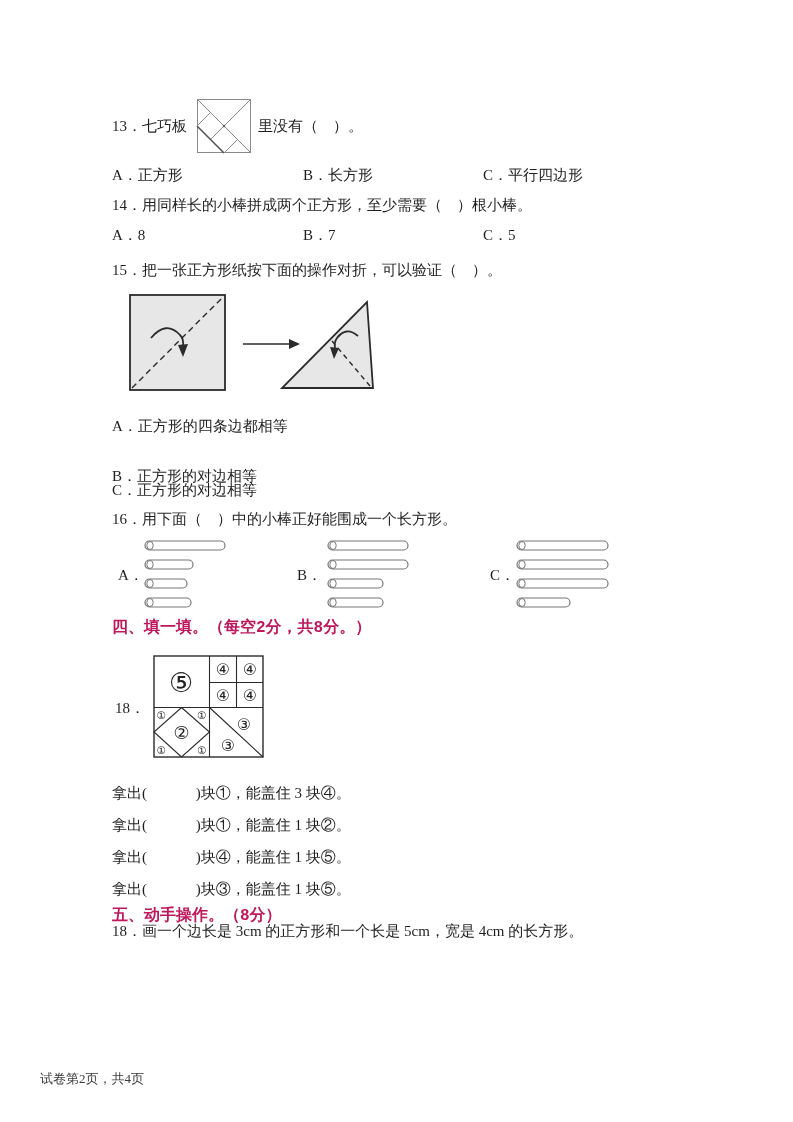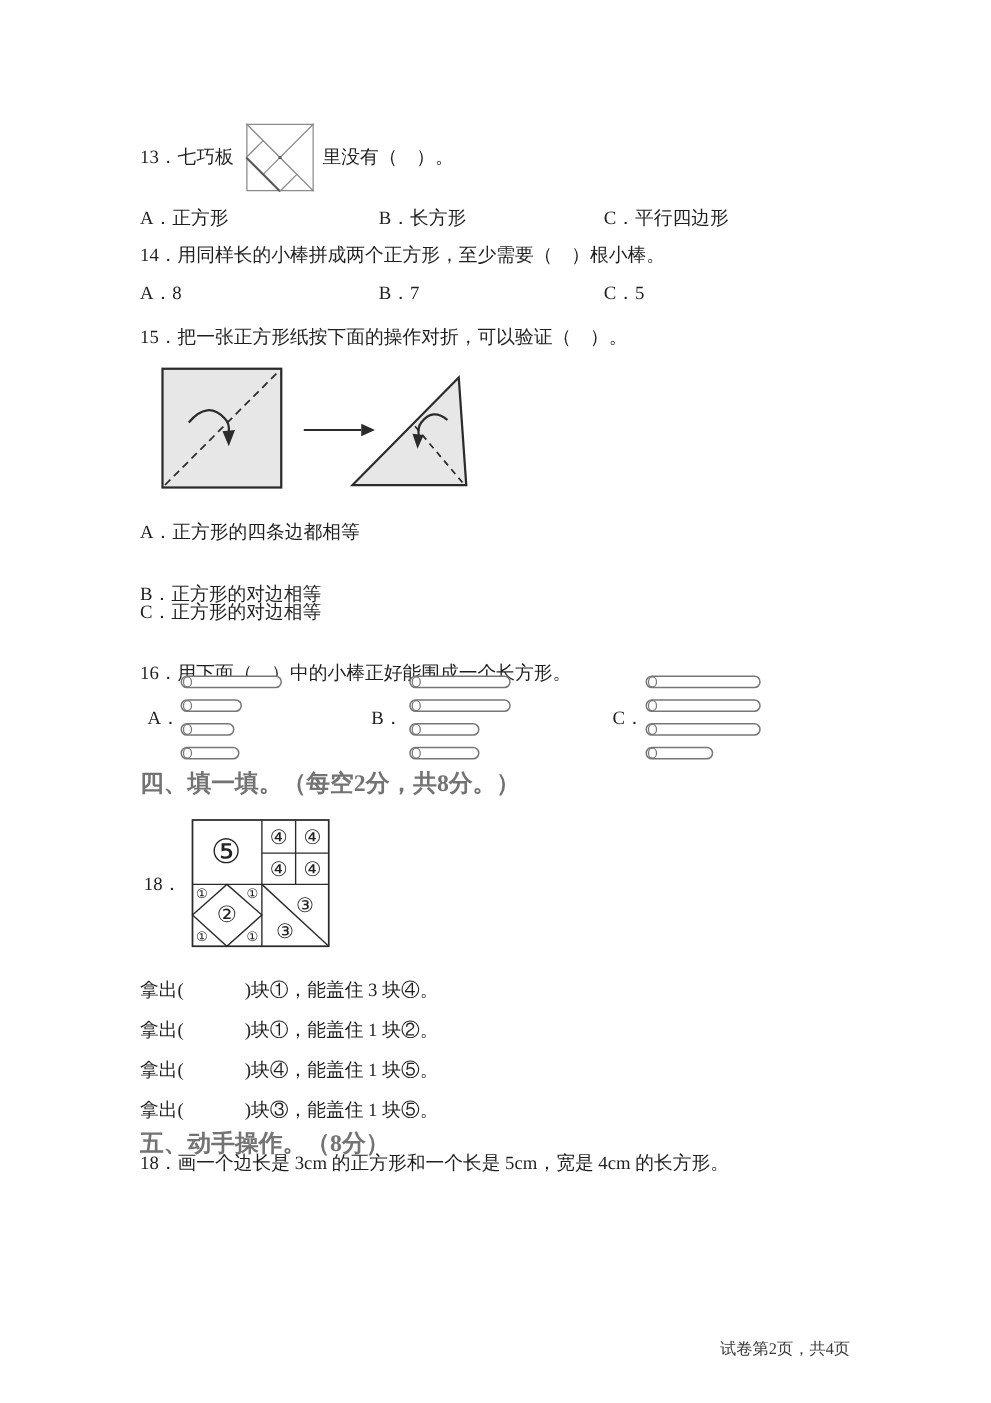--- a/index.html
+++ b/index.html
@@ -2,24 +2,24 @@
 <html><head>
 <meta charset="utf-8">
 <style>
   html,body{margin:0;padding:0;}
   body{
     width:793px;height:1122px;position:relative;background:#ffffff;
     font-family:"Liberation Serif","DejaVu Serif",serif;
     color:#1f1f1f;overflow:hidden;
   }
   .t{position:absolute;font-size:15px;line-height:19px;white-space:pre;}
-  .sec{position:absolute;font-size:19px;line-height:22px;white-space:pre;
-       font-weight:bold;font-family:Liberation Serif, serif;color:#737373;}
-  .footer{position:absolute;left:0;top:1070px;width:680px;text-align:right;
-          font-size:13px;color:#3a3a3a;}
+  .sec{position:absolute;font-size:16px;line-height:22px;white-space:pre;
+       font-weight:bold;font-family:Liberation Mono, monospace;color:#be185d;}
+  .footer{position:absolute;left:0;top:1070px;width:680px;text-align:left;
+          font-size:13px;color:#3a3a3a;padding-left:40px;}
   svg{position:absolute;overflow:visible;}
   .fig-num{font-family:"DejaVu Sans","Liberation Sans",sans-serif;fill:#222;}
 </style>
 </head>
 <body>
 
 <span class="t" style="left:112px;top:117px">13．七巧板</span>
 
 <svg width="54" height="54" style="left:197px;top:99px" viewBox="0 0 54 54">
   <rect x="0.5" y="0.5" width="53" height="53" fill="none" stroke="#8a8a8a" stroke-width="1"></rect>
@@ -57,21 +57,21 @@
   <polygon points="157,98 248,98 242,12" fill="#e7e7e7" stroke="#2b2b2b" stroke-width="1.8"></polygon>
   <line x1="207" y1="51" x2="245" y2="96" stroke="#2b2b2b" stroke-width="1.4" stroke-dasharray="5 4"></line>
   <path d="M 233 46 Q 221 36 212 48 Q 209 52 210 58" fill="none" stroke="#2b2b2b" stroke-width="1.8"></path>
   <polygon points="205,57 214,58 209,69" fill="#2b2b2b"></polygon>
 </svg>
 
 <span class="t" style="left:112px;top:417px">A．正方形的四条边都相等</span>
 <span class="t" style="left:112px;top:467px">B．正方形的对边相等</span>
 <span class="t" style="left:112px;top:481px">C．正方形的对边相等</span>
 
-<span class="t" style="left:112px;top:530px">16．用下面（　）中的小棒正好能围成一个长方形。</span>
+<span class="t" style="left:112px;top:510px">16．用下面（　）中的小棒正好能围成一个长方形。</span>
 
 <span class="t" style="left:118px;top:566px">A．</span>
 <span class="t" style="left:297px;top:566px">B．</span>
 <span class="t" style="left:490px;top:566px">C．</span>
 
 <svg width="560" height="74" style="left:100px;top:536px" viewBox="0 0 560 74">
   <g transform="translate(45,0)">
       <rect x="0" y="5" width="80" height="9" rx="4.5" fill="#ffffff" stroke="#777" stroke-width="1.2"></rect>
       <ellipse cx="5" cy="9.5" rx="3.2" ry="4" fill="none" stroke="#777" stroke-width="1"></ellipse>
       <rect x="0" y="24" width="48" height="9" rx="4.5" fill="#ffffff" stroke="#777" stroke-width="1.2"></rect>

